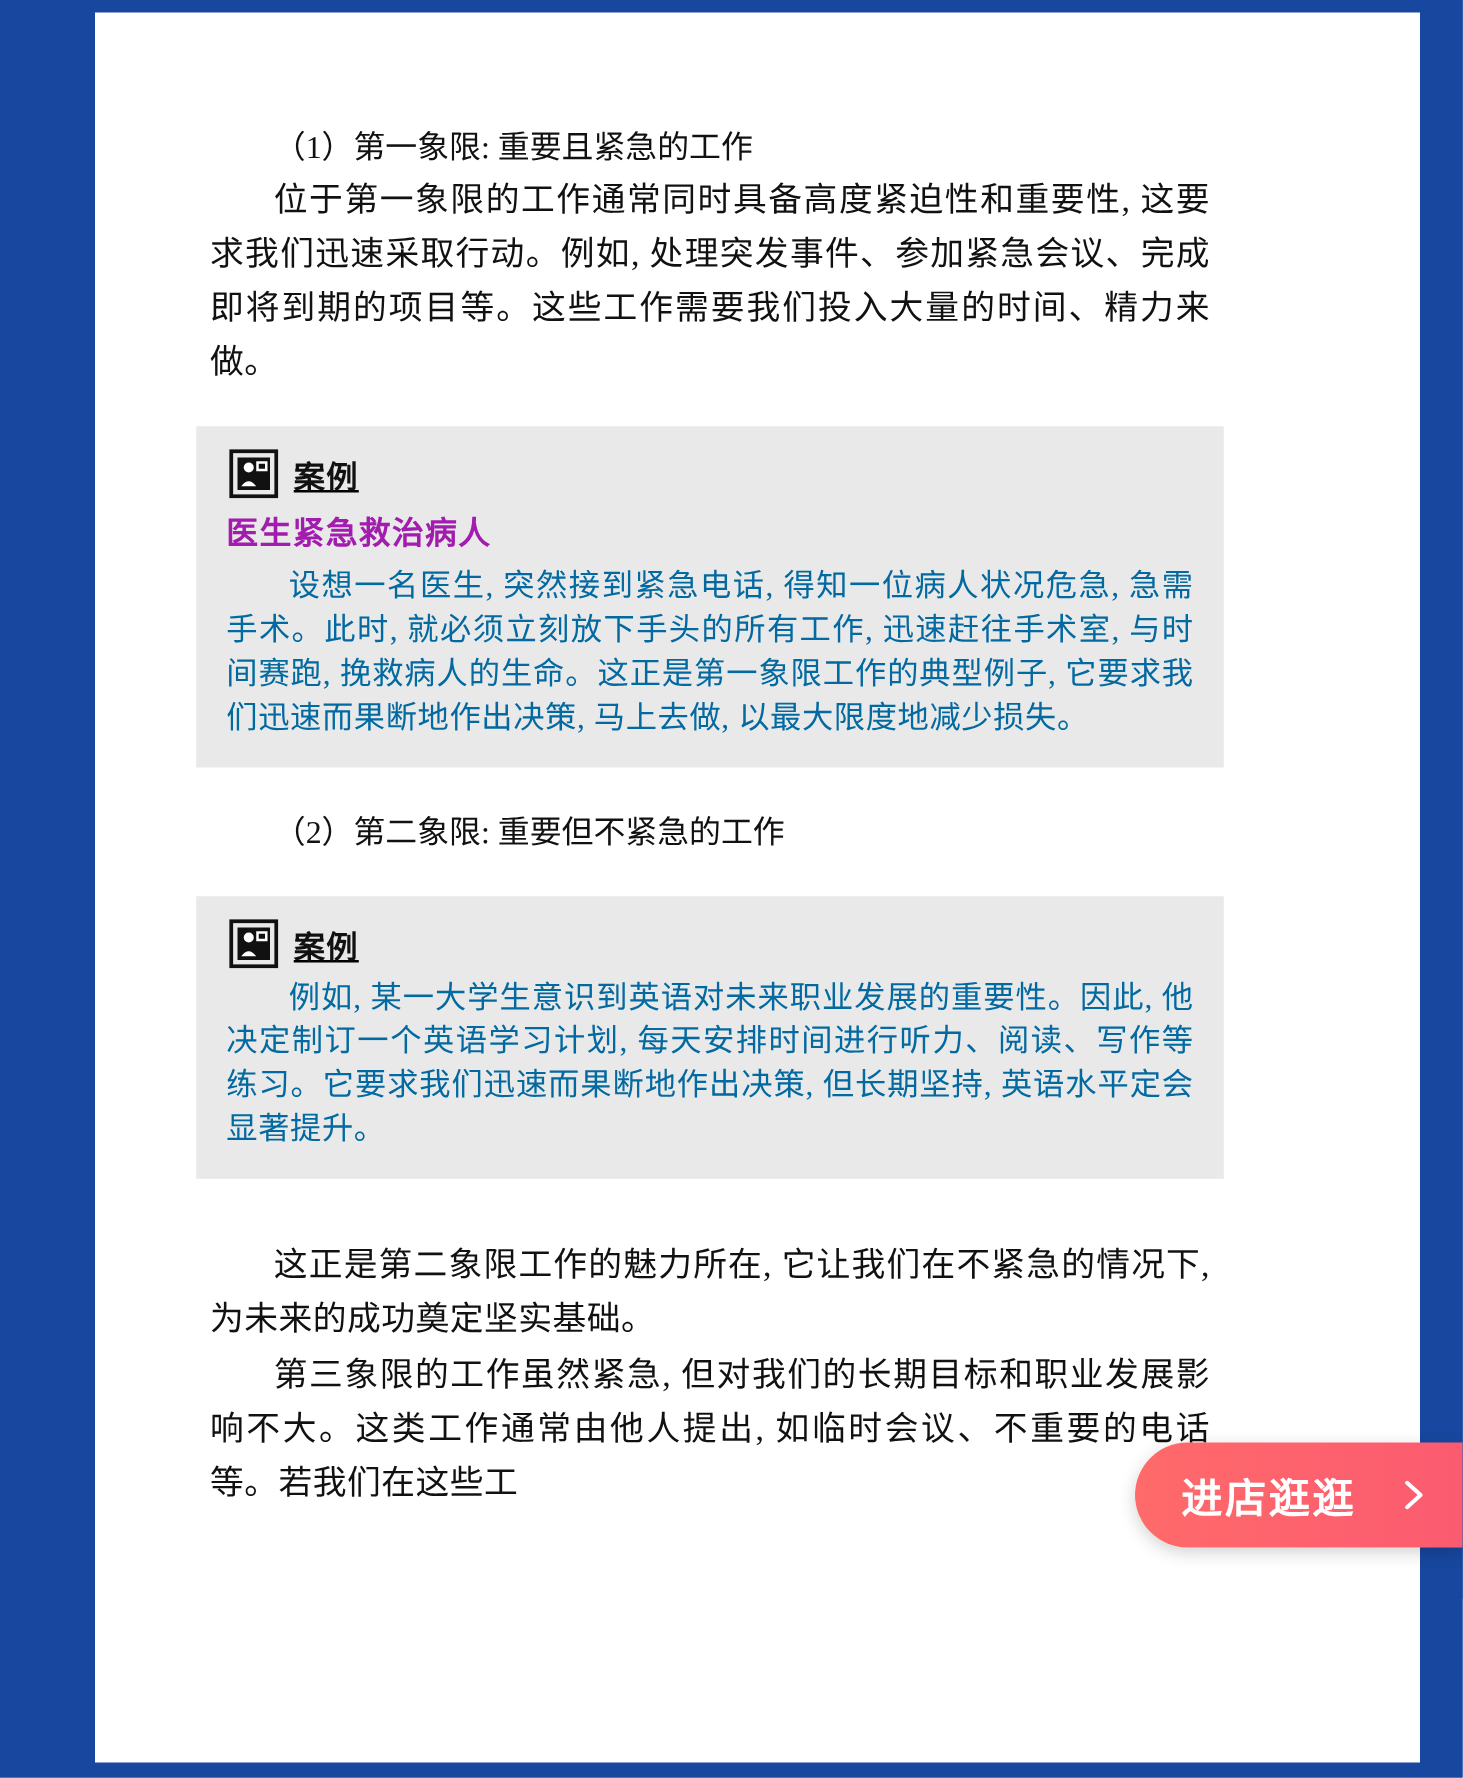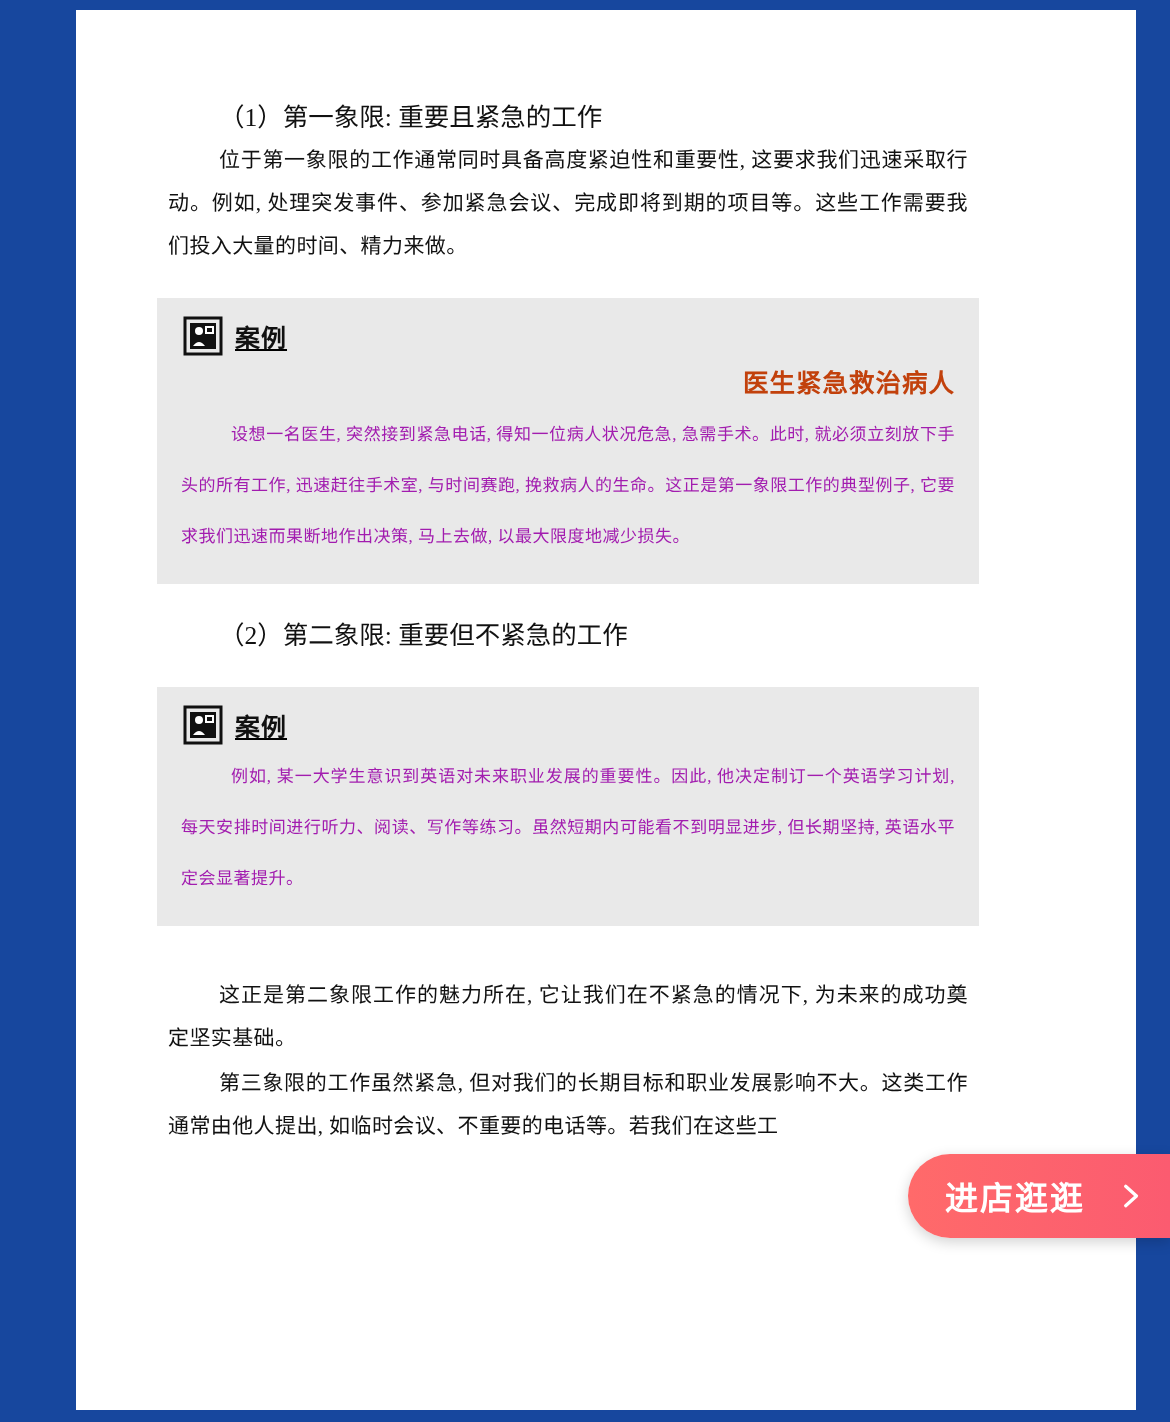--- a/index.html
+++ b/index.html
@@ -33,21 +33,21 @@
     box-sizing: border-box;
     overflow: hidden;
   }
   #paper-inner {
     position: absolute;
     left: 92px;
     top: 86px;
     width: 800px;
   }
   .para {
-    font-size: 21px;
+    font-size: 27px;
     line-height: 43px;
     color: #111111;
     letter-spacing: 0.4px;
     text-align: justify;
     margin: 0 0 2px 0;
     font-family: "Liberation Serif", "DejaVu Serif", serif;
   }
   .para.indent {
     text-indent: 51px;
   }
@@ -82,32 +82,32 @@
     flex: 0 0 auto;
   }
   .case-label {
     font-size: 25px;
     font-weight: 700;
     color: #111;
     font-family: "Liberation Sans", sans-serif;
     letter-spacing: 1px;
   }
   .case-title {
-    text-align: right;
+    text-align: left;
     font-size: 25.5px;
     font-weight: 700;
-    color: #c2410c;
+    color: #a21caf;
     margin: 6px 0 10px 0;
     letter-spacing: 1px;
     font-family: "Liberation Sans", sans-serif;
   }
   .case-body {
-    font-size: 17px;
-    line-height: 51px;
-    color: #a21caf;
+    font-size: 25px;
+    line-height: 35px;
+    color: #0369a1;
     text-align: justify;
     text-indent: 50px;
     margin: 0;
     letter-spacing: 0.5px;
   }
   .gap-small { height: 18px; }
 
   
   #cta {
     position: absolute;
@@ -175,21 +175,21 @@
           <svg class="case-icon" viewBox="0 0 40 40">
             <rect x="2" y="2" width="36" height="36" fill="none" stroke="#111" stroke-width="3"></rect>
             <rect x="7" y="7" width="26" height="26" fill="#111"></rect>
             <circle cx="16" cy="15" r="4" fill="#fff"></circle>
             <path d="M10 30 q6 -8 12 0 z" fill="#fff"></path>
             <rect x="22" y="10" width="9" height="8" fill="#fff"></rect>
             <rect x="24" y="12" width="5" height="4" fill="#111"></rect>
           </svg>
           <span class="case-label">案例</span>
         </div>
-        <p class="case-body">例如, 某一大学生意识到英语对未来职业发展的重要性。因此, 他决定制订一个英语学习计划, 每天安排时间进行听力、阅读、写作等练习。虽然短期内可能看不到明显进步, 但长期坚持, 英语水平定会显著提升。</p>
+        <p class="case-body">例如, 某一大学生意识到英语对未来职业发展的重要性。因此, 他决定制订一个英语学习计划, 每天安排时间进行听力、阅读、写作等练习。它要求我们迅速而果断地作出决策, 但长期坚持, 英语水平定会显著提升。</p>
       </div>
 
       <div class="gap-small"></div>
       <p class="para indent">这正是第二象限工作的魅力所在, 它让我们在不紧急的情况下, 为未来的成功奠定坚实基础。</p>
 
       <p class="para indent">第三象限的工作虽然紧急, 但对我们的长期目标和职业发展影响不大。这类工作通常由他人提出, 如临时会议、不重要的电话等。若我们在这些工</p>
 
     </div>
   </div>
 

